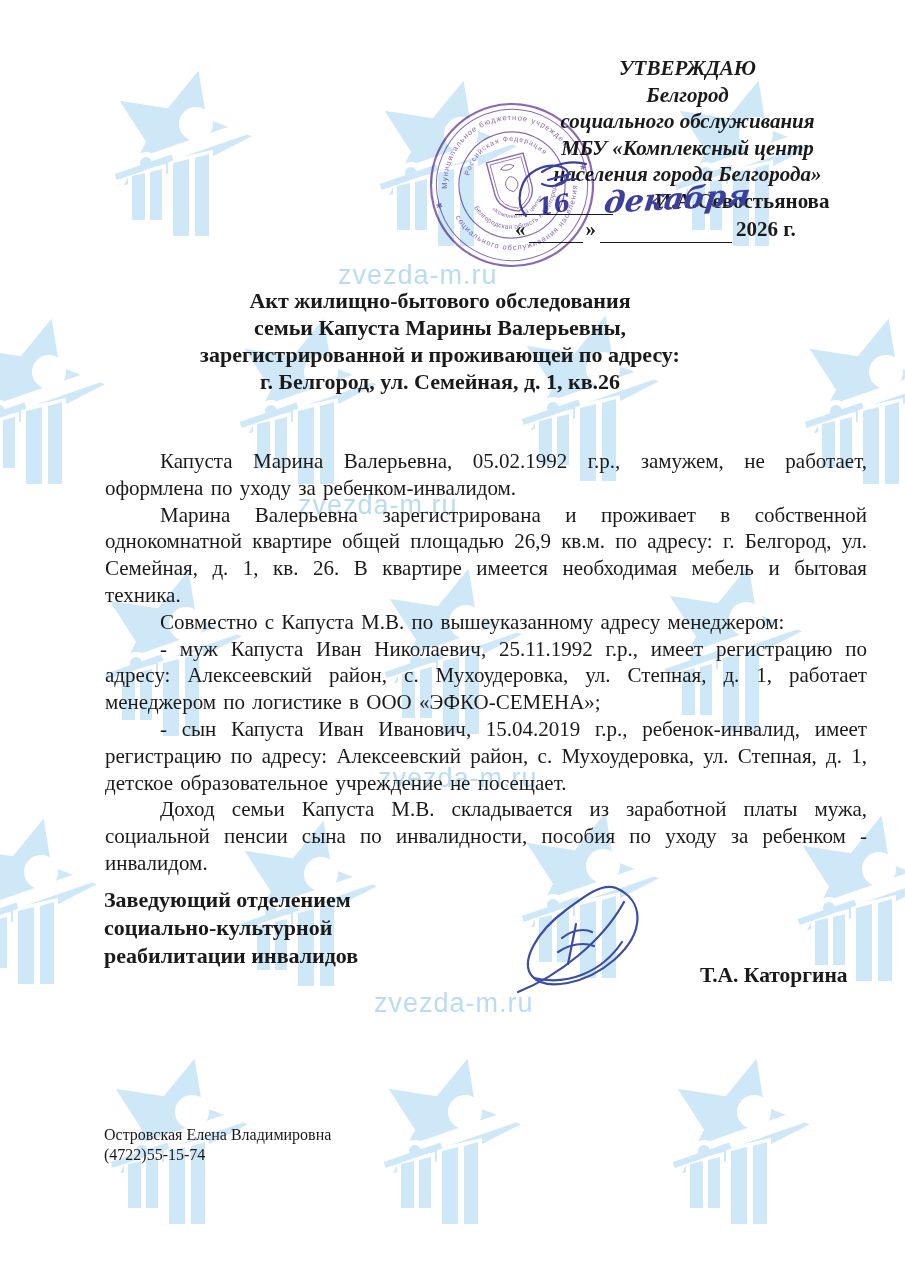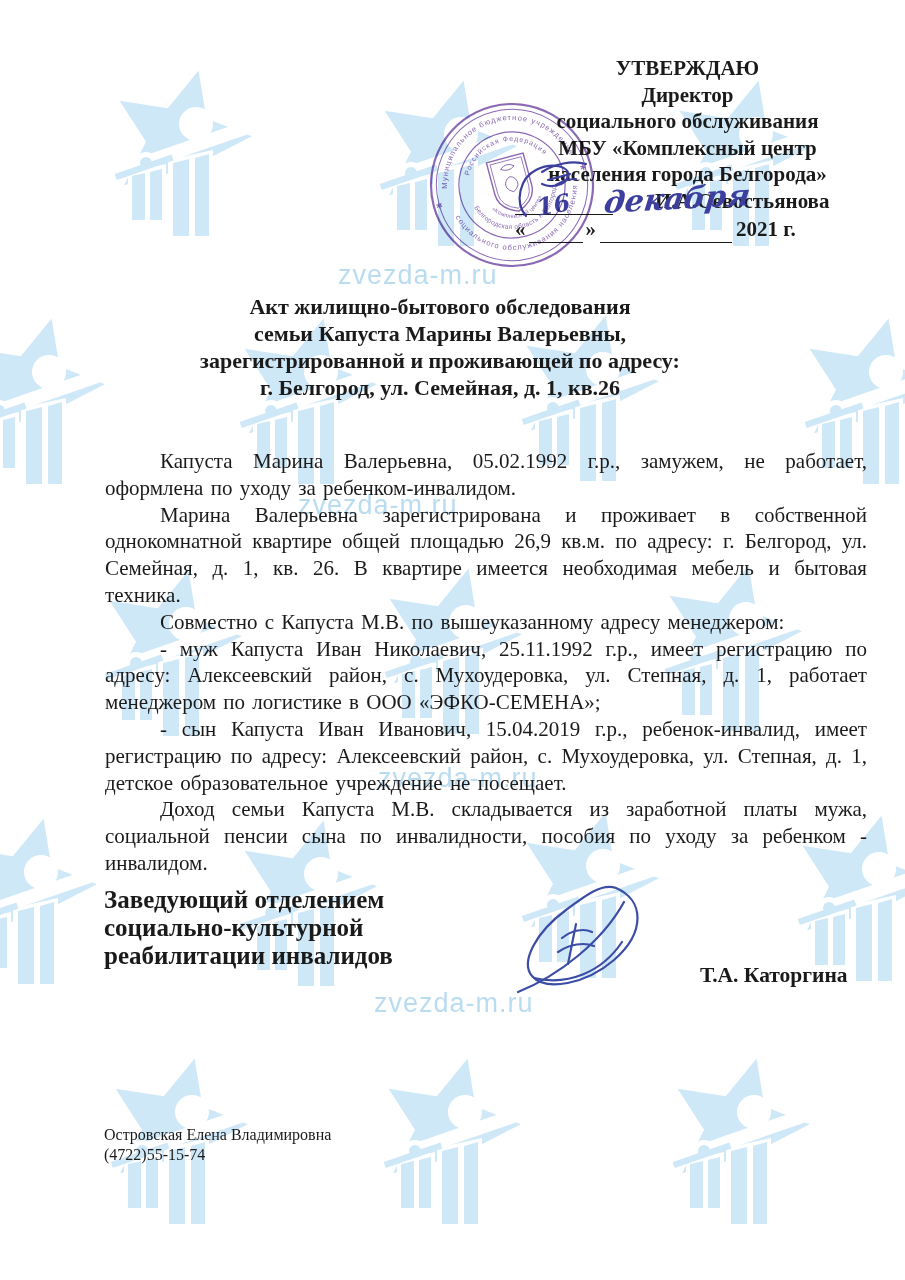--- a/index.html
+++ b/index.html
@@ -7,33 +7,33 @@
         overflow:hidden;font-family:"Liberation Serif",serif;color:#1a1a1a;}
   
   .wm-layer{position:absolute;inset:0;z-index:1;padding-left:8px;}
   .wm-star{position:absolute;width:150px;height:175px;}
   .wm-text{position:absolute;font-family:"Liberation Sans",sans-serif;font-size:27px;
            color:#badcf1;letter-spacing:1px;white-space:nowrap;}
   
   .content{position:absolute;inset:0;z-index:2;}
   .approval{position:absolute;left:515px;top:55px;width:345px;font-weight:bold;
             font-size:21px;line-height:26.6px;text-align:center;}
-  .approval .row{white-space:nowrap;}
+  .approval .row{white-space:nowrap;font-style:italic;}
   .sig-row{display:flex;align-items:flex-end;text-align:left;height:27px;gap:42px;}
   .date-row{display:flex;align-items:flex-end;text-align:left;height:28px;}
   .blank{display:inline-block;border-bottom:1.7px solid #1a1a1a;height:24px;position:relative;}
   .blank-name{width:98px;}
   .blank-day{width:54px;margin:0 3px;}
   .blank-month{width:132px;margin:0 4px;}
-  .doc-title{position:absolute;left:105px;top:293px;width:670px;text-align:center;
+  .doc-title{position:absolute;left:105px;top:287px;width:670px;text-align:center;
              font-weight:bold;font-size:22px;line-height:27px;}
   .body-text{position:absolute;left:105px;top:448px;width:762px;font-size:21px;
              line-height:26.8px;text-align:justify;word-spacing:2px;}
   .body-text p{margin:0;text-indent:55px;}
-  .signoff{position:absolute;left:104px;top:886px;font-weight:bold;font-size:25px;line-height:28px;}
+  .signoff{position:absolute;left:104px;top:886px;font-weight:bold;font-size:22px;line-height:28px;}
   .signoff-name{position:absolute;left:700px;top:931px;font-weight:bold;font-size:21.5px;margin-top:32px;}
   .page-footer{position:absolute;left:104px;top:1125px;font-size:16px;line-height:20px;}
   
   .stamp{position:absolute;left:427px;top:100px;width:170px;height:170px;z-index:4;
          transform:rotate(-15deg);mix-blend-mode:multiply;opacity:.9;}
   .ink{position:absolute;z-index:5;}
   .hand{position:absolute;color:#3d3f9e;font-style:italic;font-family:"DejaVu Serif",serif;}
   .hand-day{left:8px;top:-26px;font-size:24px;transform:rotate(-10deg);}
   .hand-month{left:4px;top:-32px;font-size:30px;transform:rotate(-3deg) skewX(-10deg);white-space:nowrap;}
 </style>
@@ -116,38 +116,38 @@
     <span class="wm-text" style="left:338px;top:260px">zvezda-m.ru</span>
     <span class="wm-text" style="left:298px;top:490px">zvezda-m.ru</span>
     <span class="wm-text" style="left:378px;top:763px">zvezda-m.ru</span>
     <span class="wm-text" style="left:374px;top:988px">zvezda-m.ru</span>
   </div>
 
   <div class="content">
 
     <div class="approval">
       <div class="row">УТВЕРЖДАЮ</div>
-      <div class="row">Директор</div>
+      <div class="row">Белгород</div>
       <div class="row">социального обслуживания</div>
       <div class="row">МБУ «Комплексный центр</div>
       <div class="row">населения города Белгорода»</div>
       <div class="sig-row">
         <span class="blank blank-name"></span>
           <span>И.А.Севостьянова</span>
       </div>
       <div class="date-row">
         <span>«</span>
         <span class="blank blank-day">
           <span class="hand hand-day">16</span>
         </span>
         <span>»</span>
         <span class="blank blank-month">
           <span class="hand hand-month">декабря</span>
         </span>
-        <span>2021 г.</span>
+        <span>2026 г.</span>
       </div>
     </div>
 
     <div class="doc-title">
       <div>Акт жилищно-бытового обследования</div>
       <div>семьи Капуста Марины Валерьевны,</div>
       <div>зарегистрированной и проживающей по адресу:</div>
       <div>г. Белгород, ул. Семейная, д. 1, кв.26</div>
     </div>
 

